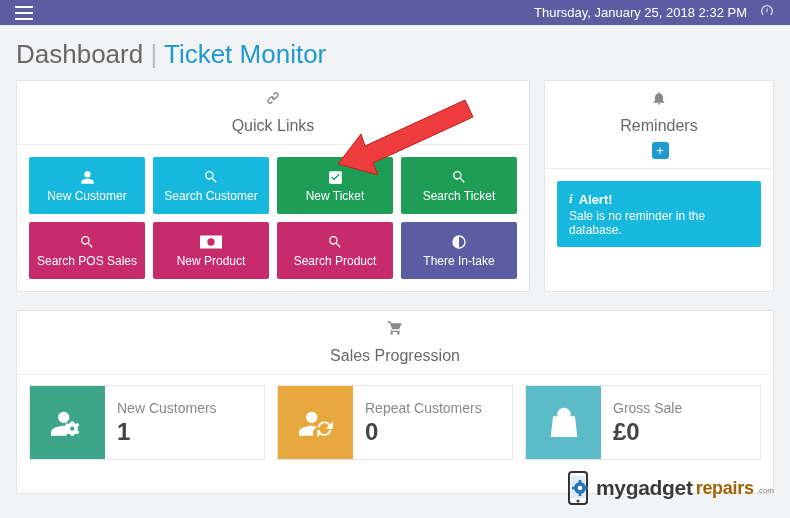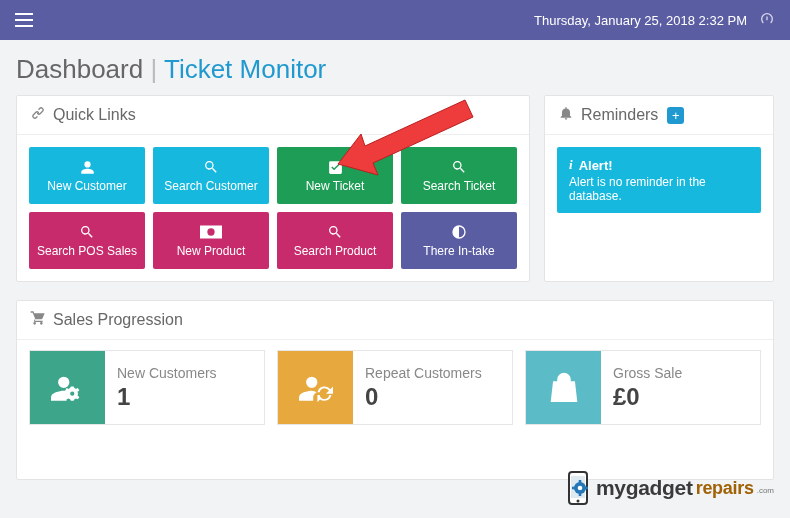--- a/index.html
+++ b/index.html
@@ -1,31 +1,31 @@
 <!DOCTYPE html>
 <html><head>
 <meta charset="utf-8">
 <style>
 * { box-sizing: border-box; margin: 0; padding: 0; }
 body { font-family: "Helvetica Neue", Arial, sans-serif; background: #f1f3f5; width: 790px; height: 518px; overflow: hidden; font-size: 14px; color: #555; position: relative; }
 
-.topbar { background: #5b5da3; height: 40px; display: flex; align-items: center; justify-content: space-between; padding: 12px 15px; color: #fff; }
+.topbar { background: #5b5da3; height: 25px; display: flex; align-items: center; justify-content: space-between; padding: 12px 15px; color: #fff; }
 .hamburger-icon { width: 18px; height: 14px; display: flex; flex-direction: column; justify-content: space-between; cursor: pointer; }
 .hamburger-icon span { display: block; height: 2px; background: #fff; }
 .topbar-right { display: flex; align-items: center; gap: 12px; font-size: 13px; font-weight: 500; }
 .dashboard-icon svg { width: 16px; height: 16px; fill: #d6d6e8; }
 
 .container { padding: 14px 16px; }
 
 h1.page-title { font-size: 26px; font-weight: 400; color: #666; margin-bottom: 10px; }
 h1.page-title .sub { color: #1f99cf; }
 
 .row1 { display: flex; gap: 14px; }
 .panel { background: #fff; border: 1px solid #e4e4e4; border-radius: 2px; }
-.panel-header { padding: 9px 13px; border-bottom: 1px solid #eee; font-size: 16px; color: #686868; display: flex; align-items: center; gap: 7px; }
+.panel-header { padding: 9px 13px; border-bottom: 1px solid #eee; font-size: 16px; color: #686868; display: flex; align-items: center; gap: 7px; flex-direction: column; }
 .panel-body { padding: 12px; }
 
 .quicklinks-panel { width: 514px; }
 .reminders-panel { flex: 1; min-width: 0; }
 
 .ql-grid { display: grid; grid-template-columns: repeat(4, 1fr); gap: 8px; }
 .ql-btn { height: 57px; color: #fff; display: flex; flex-direction: column; align-items: center; justify-content: center; font-size: 12px; font-weight: 500; border-radius: 2px; cursor: pointer; }
 .ql-btn .ic { height: 18px; display: flex; align-items: center; justify-content: center; margin-bottom: 3px; }
 .ql-btn svg { fill: #fff; }
 
@@ -34,21 +34,21 @@
 .c-pink { background: #c72b6c; }
 .c-purple { background: #5b5da3; }
 
 .add-badge { background: #1f99cf; color: #fff; width: 17px; height: 17px; display: inline-flex; align-items: center; justify-content: center; border-radius: 3px; font-size: 13px; line-height: 1; margin-left: 2px; cursor: pointer; }
 
 .alert-box { background: #17b8dd; color: #fff; padding: 10px 12px; font-size: 13px; border-radius: 2px; }
 .alert-box .title { font-weight: 700; display: flex; align-items: center; gap: 6px; margin-bottom: 2px; }
 .alert-box .msg { font-size: 12px; }
 
 .sales-panel { margin-top: 18px; background: #fff; border: 1px solid #e4e4e4; border-radius: 2px; }
-.sales-body { padding: 10px 12px 54px; display: flex; gap: 12px; }
+.sales-body { padding: 10px 12px 33px; display: flex; gap: 12px; }
 .stat-card { flex: 1; border: 1px solid #e6e6e6; display: flex; align-items: stretch; min-width: 0; height: 75px; }
 .stat-icon { width: 75px; display: flex; align-items: center; justify-content: center; }
 .stat-icon svg { fill: #fff; width: 34px; height: 34px; }
 .sc-green { background: #3da58a; }
 .sc-amber { background: #e7a93d; }
 .sc-teal2 { background: #5bbcc7; }
 .stat-text { padding: 10px 12px; display: flex; flex-direction: column; justify-content: center; min-width: 0; }
 .stat-label { color: #888; font-size: 14px; margin-bottom: 2px; white-space: nowrap; }
 .stat-value { color: #444; font-size: 24px; font-weight: 700; }
 
@@ -186,21 +186,21 @@
         </span>
         <span>Reminders</span>
         <span class="add-badge">+</span>
       </div>
       <div class="panel-body">
         <div class="alert-box">
           <div class="title">
             <span style="font-family: Georgia, serif; font-style: italic; font-weight: 700;">i</span>
             <span>Alert!</span>
           </div>
-          <div class="msg">Alert is no reminder in the database.</div>
+          <div class="msg">Sale is no reminder in the database.</div>
         </div>
       </div>
     </div>
   </div>
 
   <div class="sales-panel">
     <div class="panel-header">
       <span class="cart-icon">
         <svg viewBox="0 0 24 24">
             <path d="M7 18a2 2 0 102 2 2 2 0 00-2-2zm10 0a2 2 0 102 2 2 2 0 00-2-2zM7.17 14h9.66a2 2 0 001.84-1.21L22 5H6.21L5.27 2H1v2h3l3.6 8.59-1.35 2.44A2 2 0 007 18h12v-2H7.42z"></path>

